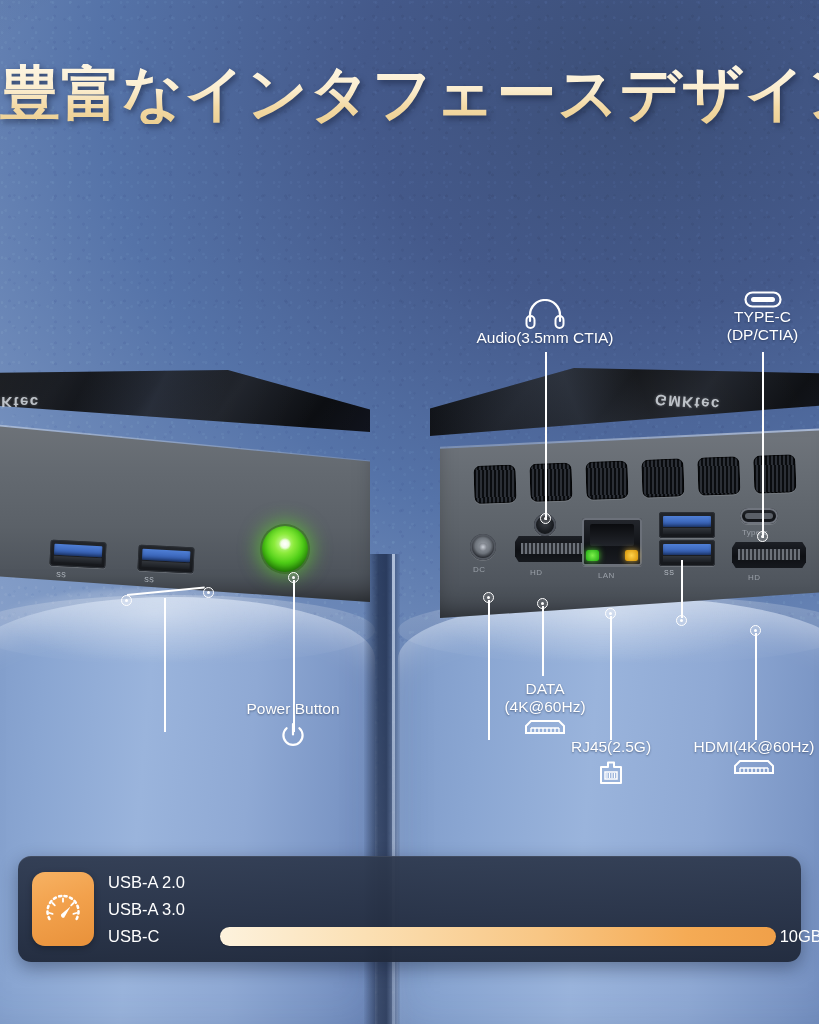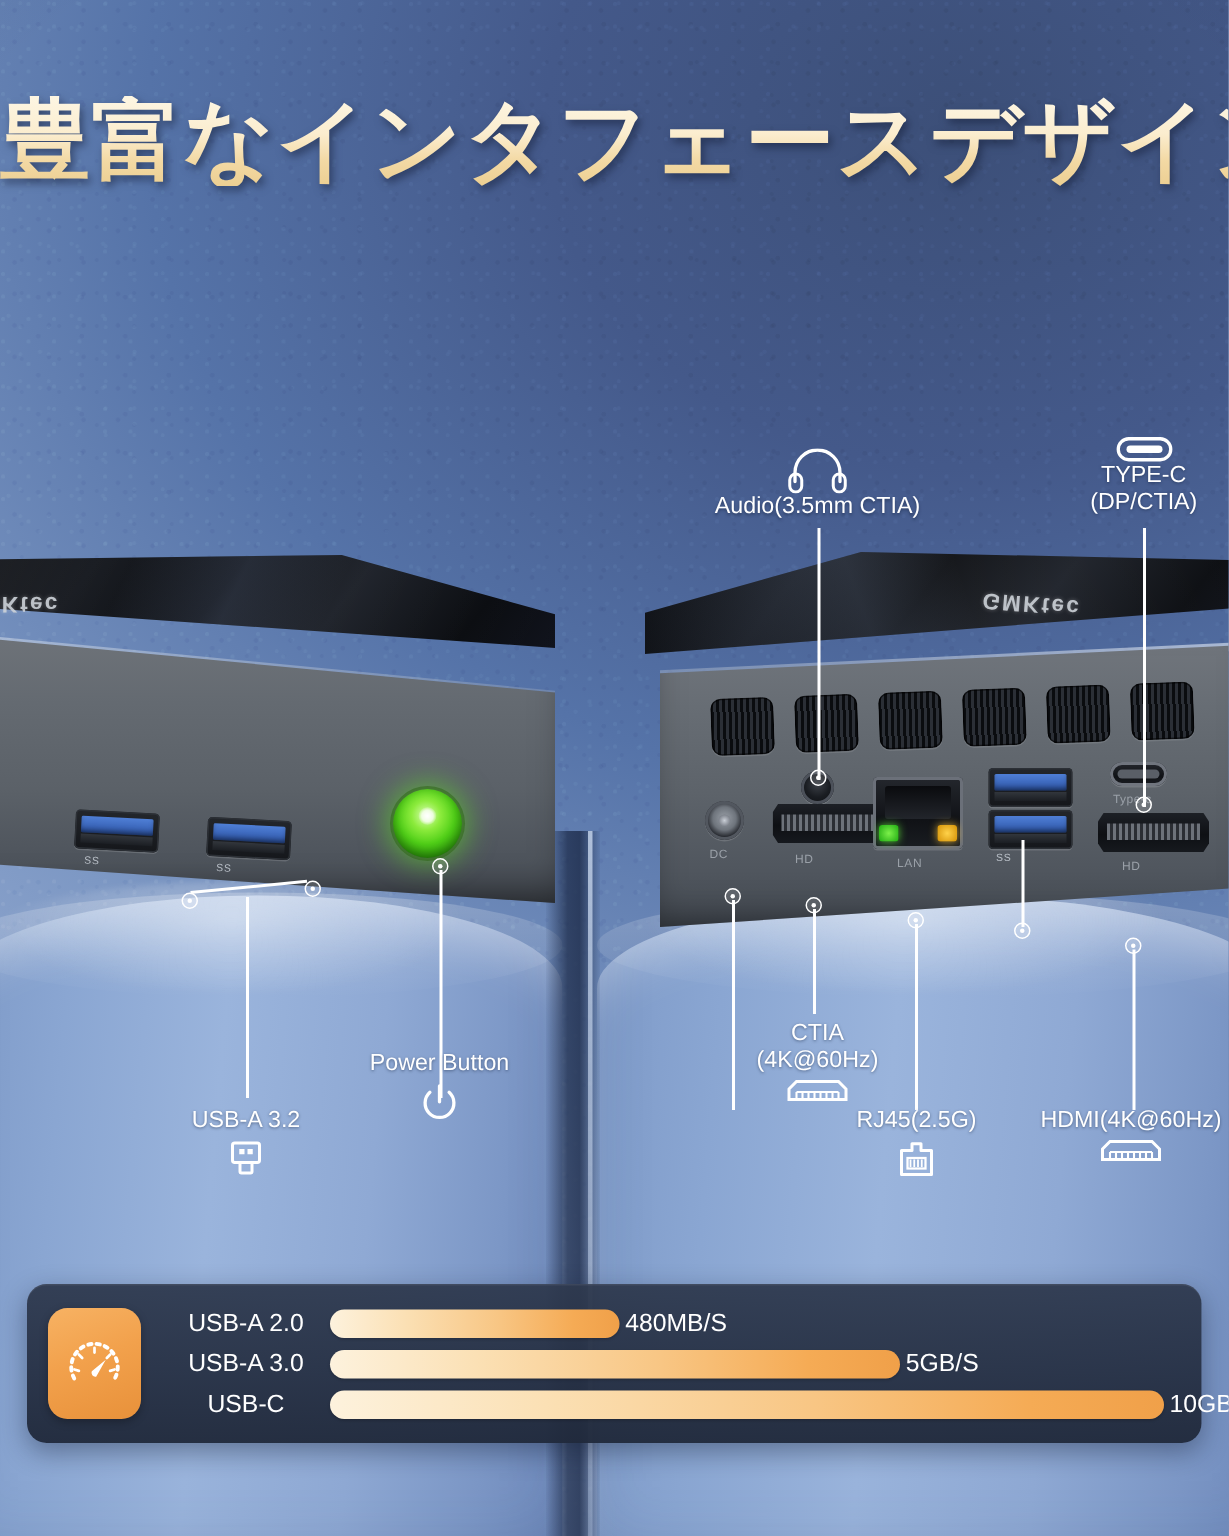--- a/index.html
+++ b/index.html
@@ -275,21 +275,21 @@
   }
   .spd-badge{
     width:62px; height:74px; border-radius:13px; flex:0 0 auto;
     background:linear-gradient(160deg,#f7b263 0%,#f2a14c 45%,#e8913a 100%);
     display:flex; align-items:center; justify-content:center;
     box-shadow:0 2px 6px rgba(0,0,0,.28);
   }
   .spd-rows{ flex:1; margin-left:14px; display:flex; flex-direction:column; gap:6px; }
   .spd-row{ display:flex; align-items:center; height:21px; }
   .spd-name{
-    width:112px; flex:0 0 auto; color:#fff; font-size:16.5px; line-height:21px; white-space:nowrap;text-align:center;
+    width:112px; flex:0 0 auto; color:#fff; font-size:16.5px; line-height:21px; white-space:nowrap;
   }
   .spd-track{ flex:1; position:relative; height:21px; }
   .spd-bar{
     position:absolute; left:0; top:1px; height:19px; border-radius:10px;
     background:linear-gradient(90deg,#fdf2dd 0%,#fbe0b4 26%,#f8c684 58%,#f5ab55 84%,#f0a049 100%);
     box-shadow:0 1px 2px rgba(0,0,0,.2);
   }
   .spd-val{
     position:absolute; top:0; color:#fff; font-size:16.5px; line-height:21px; white-space:nowrap;
   }
@@ -428,41 +428,32 @@
 
   <div class="callout" style="left:705px; top:288px; width:115px;">
     <svg class="cicon" width="38" height="17" viewBox="0 0 38 17">
       <rect x="1.5" y="1.5" width="35" height="14" rx="7" fill="none" stroke="#fff" stroke-width="2.2"></rect>
       <rect x="7" y="6" width="24" height="5" rx="2.5" fill="#fff"></rect>
     </svg>
     <div class="ctext">TYPE-C</div>
     <div class="ctext">(DP/CTIA)</div>
   </div>
 
-  <div class="callout" style="left:104px; top:738px; width:120px;">
-    <div class="ctext">USB-A 3.2</div>
-    <svg class="cicon" width="26" height="26" viewBox="0 0 26 26">
-      <rect x="4" y="3" width="18" height="13" rx="1.5" fill="none" stroke="#fff" stroke-width="2"></rect>
-      <rect x="8.5" y="7" width="3.5" height="3.5" fill="#fff"></rect>
-      <rect x="14" y="7" width="3.5" height="3.5" fill="#fff"></rect>
-      <rect x="9" y="16" width="8" height="7" rx="1" fill="none" stroke="#fff" stroke-width="2"></rect>
-    </svg>
-  </div>
 
   <div class="callout" style="left:232px; top:700px; width:122px;">
     <div class="ctext">Power Button</div>
     <svg class="cicon" width="28" height="28" viewBox="0 0 28 28">
       <path d="M7.6 7.2 A9.6 9.6 0 1 0 20.4 7.2" fill="none" stroke="#fff" stroke-width="2.2" stroke-linecap="round"></path>
       <line x1="14" y1="3" x2="14" y2="13.5" stroke="#fff" stroke-width="2.2" stroke-linecap="round"></line>
     </svg>
   </div>
 
 
   <div class="callout" style="left:490px; top:680px; width:110px;">
-    <div class="ctext">CTIA</div>
+    <div class="ctext">DATA</div>
     <div class="ctext">(4K@60Hz)</div>
     <svg class="cicon" width="42" height="18" viewBox="0 0 42 18">
       <path d="M2 7 L7 2 H35 L40 7 V14 H2 Z" fill="none" stroke="#fff" stroke-width="2"></path>
       <path d="M7 9 h28 M7 9 v4 M11 9 v4 M15 9 v4 M19 9 v4 M23 9 v4 M27 9 v4 M31 9 v4 M35 9 v4" stroke="#fff" stroke-width="1.4"></path>
     </svg>
   </div>
 
   <div class="callout" style="left:554px; top:738px; width:114px;">
     <div class="ctext">RJ45(2.5G)</div>
     <svg class="cicon" width="28" height="28" viewBox="0 0 28 28">
@@ -486,32 +477,24 @@
       <svg width="40" height="40" viewBox="0 0 40 40">
         <path d="M6.5 30 A15.5 15.5 0 1 1 33.5 30" fill="none" stroke="#fff" stroke-width="2.6" stroke-linecap="round" stroke-dasharray="2.2 3.4"></path>
         <path d="M20 9.5 v3.2 M9.5 14 l2.3 2.3 M30.5 14 l-2.3 2.3 M6.6 24 l3 .9 M33.4 24 l-3 .9" stroke="#fff" stroke-width="1.8" stroke-linecap="round"></path>
         <path d="M27.5 17.5 L18.2 25.2 a2.6 2.6 0 0 0 2.9 3.6 z" fill="#fff"></path>
       </svg>
     </div>
     <div class="spd-rows">
 
       <div class="spd-row">
         <div class="spd-name">USB-A 2.0</div>
-        <div class="spd-track">
-          <div class="spd-bar" id="bar0" style="width: 34%;"></div>
-          <div class="spd-val" id="val0" style="left: calc(34% + 4px);">480MB/S</div>
-        </div>
       </div>
 
       <div class="spd-row">
         <div class="spd-name">USB-A 3.0</div>
-        <div class="spd-track">
-          <div class="spd-bar" id="bar1" style="width: 67%;"></div>
-          <div class="spd-val" id="val1" style="left: calc(67% + 4px);">5GB/S</div>
-        </div>
       </div>
 
       <div class="spd-row">
         <div class="spd-name">USB-C</div>
         <div class="spd-track">
           <div class="spd-bar" id="bar2" style="width: 98%;"></div>
           <div class="spd-val" id="val2" style="left: calc(98% + 4px);">10GB/S</div>
         </div>
       </div>
 

